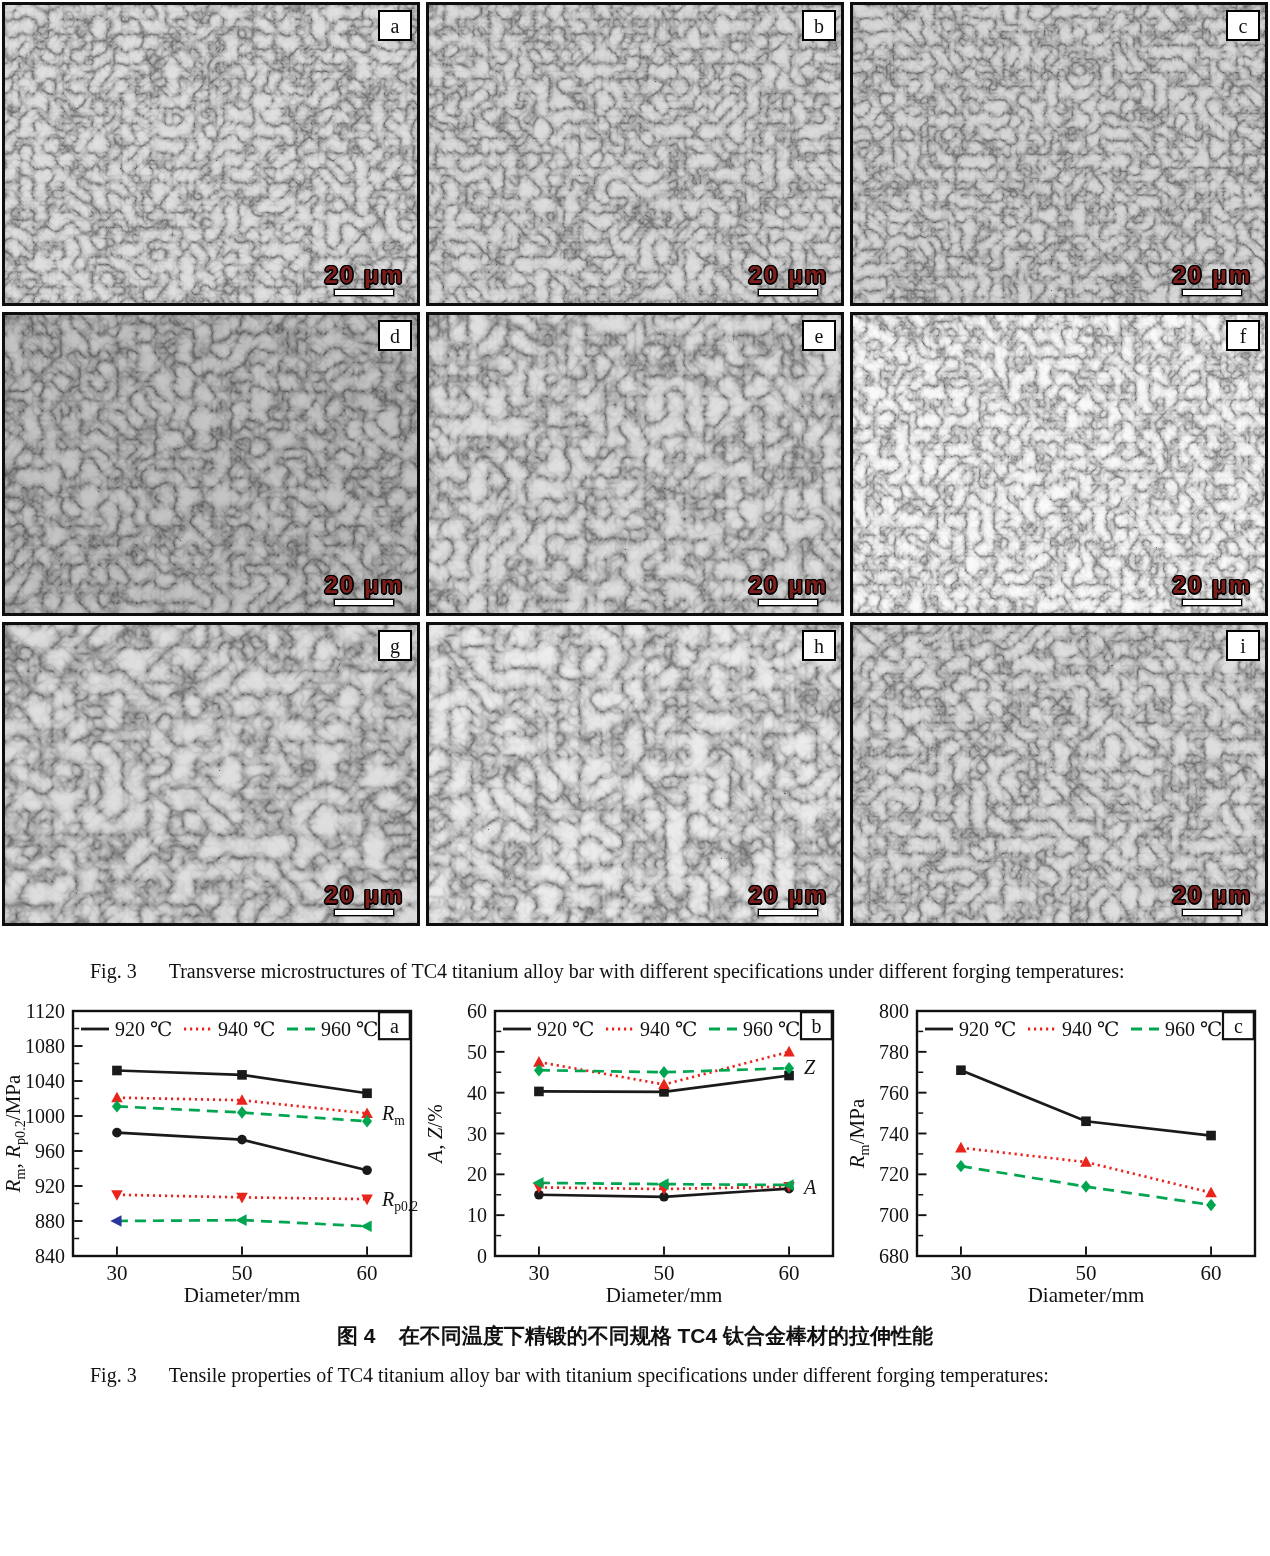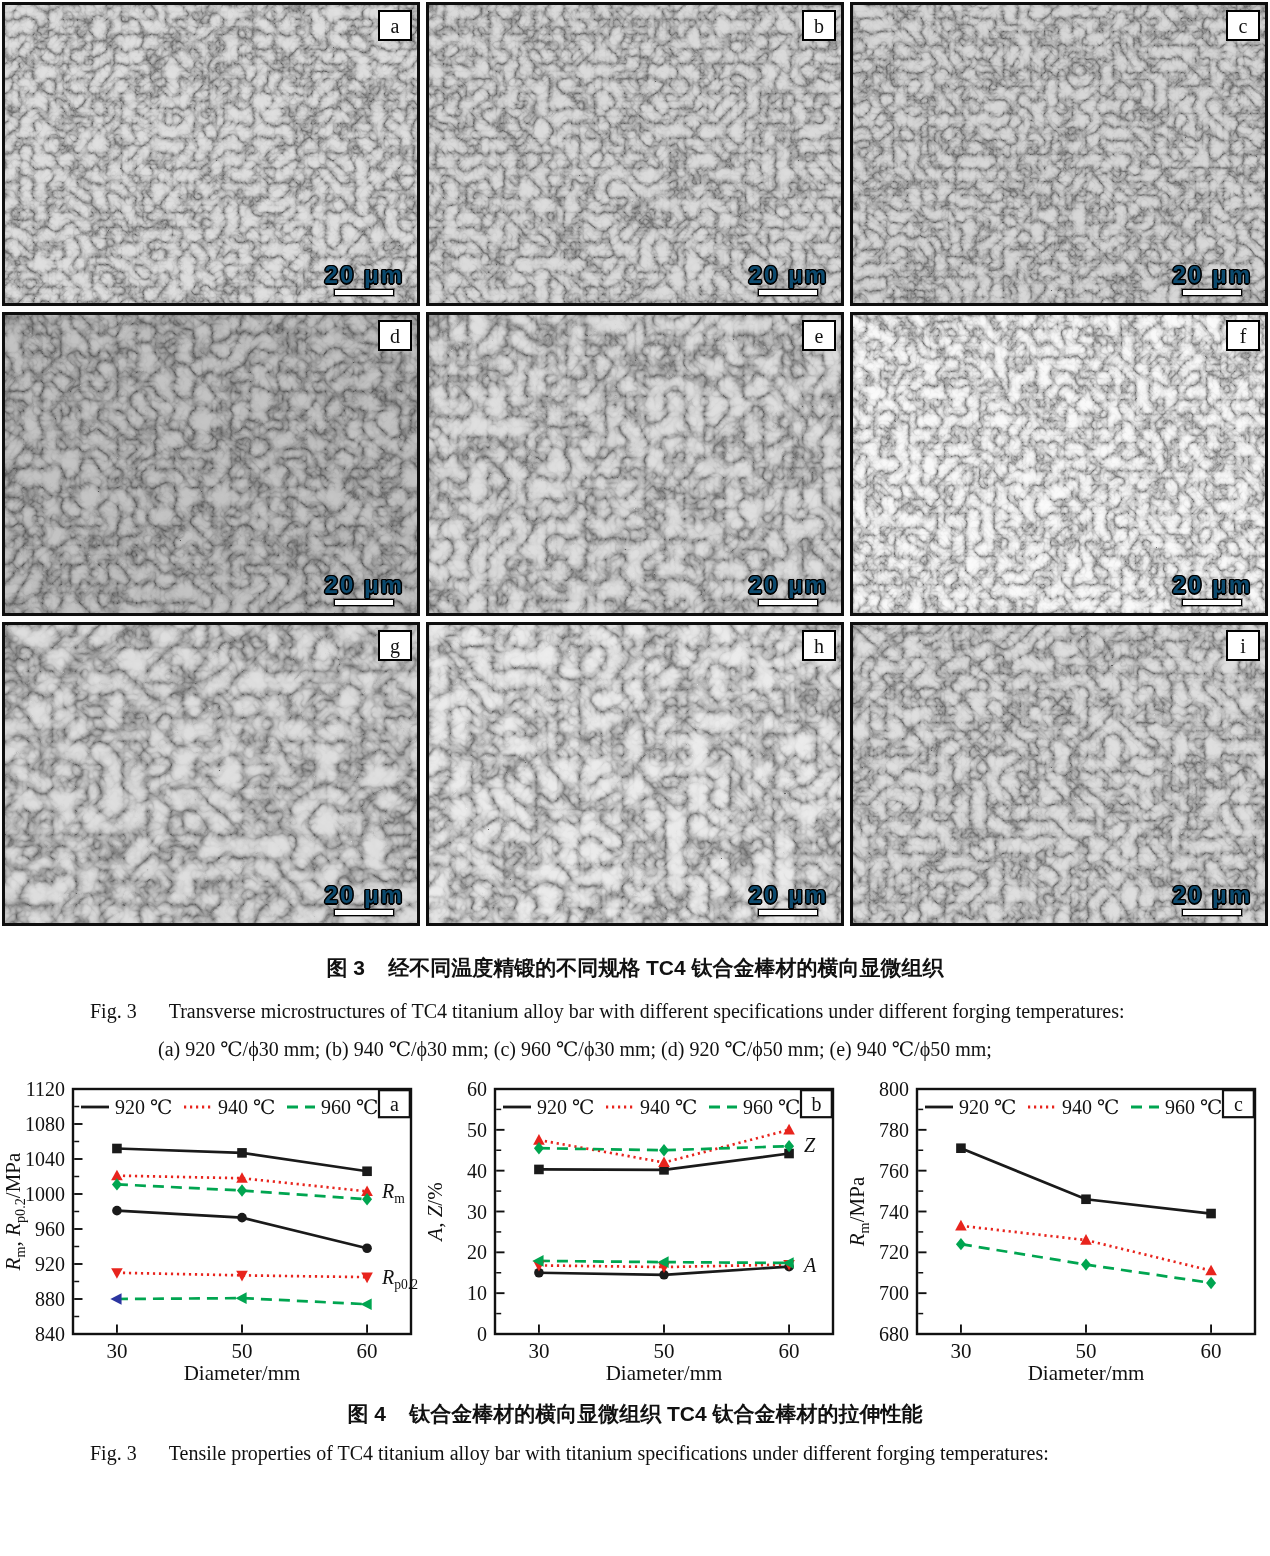--- a/index.html
+++ b/index.html
@@ -17,21 +17,21 @@
   }
   .panel svg.tex{position:absolute;left:0;top:0;width:100%;height:100%;display:block;}
   .plabel{
     position:absolute;top:5px;right:5px;width:30px;height:27px;background:#fff;
     border:2px solid #000;display:flex;align-items:center;justify-content:center;
     font-size:20px;font-family:"Liberation Serif","DejaVu Serif",serif;line-height:1;
   }
   .sbar{position:absolute;right:13px;bottom:7px;text-align:center;}
   .stext{
     font-family:"Liberation Sans","DejaVu Sans",sans-serif;font-weight:bold;
-    font-size:24px;color:#0c4a6e;letter-spacing:2px;line-height:1.05;
+    font-size:24px;color:#7f1d1d;letter-spacing:2px;line-height:1.05;
     text-shadow:-1.5px 0 #000,1.5px 0 #000,0 -1.5px #000,0 1.5px #000,
                 -1px -1px #000,1px 1px #000,-1px 1px #000,1px -1px #000;
   }
   .sline{height:5px;background:#fff;border:1px solid #000;margin:2px auto 0;width:58px;
          box-shadow:0 0 0 1px rgba(0,0,0,.35);}
   
   .cap-block{margin-top:24px;}
   .cap-cn{
     text-align:center;font-family:"Liberation Sans","DejaVu Sans",sans-serif;
     font-size:21px;font-weight:600;line-height:32px;white-space:nowrap;
@@ -197,28 +197,24 @@
       <figure class="panel">
         <svg class="tex" style="filter:brightness(1)">
           <rect width="100%" height="100%" fill="#9a9a9a" filter="url(#mtex8)"></rect>
         </svg>
         <div class="plabel">i</div>
         <div class="sbar"><span class="stext">20 μm</span><div class="sline"></div></div>
       </figure>
     </div>
 
   <div class="cap-block">
-    <div class="cap-cn">
-      <span class="tag">图 3</span><span>经不同温度精锻的不同规格 TC4 钛合金棒材的横向显微组织</span>
-    </div>
     <div class="cap-en">
       <div class="cap-line cap-first">
         <span class="tag">Fig. 3</span><span>Transverse microstructures of TC4 titanium alloy bar with different specifications under different forging temperatures:</span>
       </div>
-      <div class="cap-line cap-indent">(a) 920 ℃/ϕ30 mm; (b) 940 ℃/ϕ30 mm; (c) 960 ℃/ϕ30 mm; (d) 920 ℃/ϕ50 mm; (e) 940 ℃/ϕ50 mm;</div>
     </div>
   </div>
 
   <div id="charts-row" class="charts-row">
       <svg width="420" height="300" viewBox="0 0 420 300">
         <rect x="0" y="0" width="420" height="300" fill="#fff"></rect>
         <line x1="71.2" y1="234.5" x2="76.2" y2="234.5" stroke="#111" stroke-width="1.5"></line>
         <line x1="71.2" y1="199.5" x2="76.2" y2="199.5" stroke="#111" stroke-width="1.5"></line>
         <line x1="71.2" y1="164.49999999999997" x2="76.2" y2="164.49999999999997" stroke="#111" stroke-width="1.5"></line>
         <line x1="71.2" y1="129.5" x2="76.2" y2="129.5" stroke="#111" stroke-width="1.5"></line>
@@ -400,21 +396,21 @@
         <line x1="284" y1="25" x2="312" y2="25" stroke="#00a550" stroke-width="2.8" stroke-dasharray="11 7"></line>
         <text x="318" y="32" font-size="20" fill="#111">960 ℃</text>
         <rect x="70" y="7" width="338" height="245" fill="none" stroke="#111" stroke-width="2.4"></rect>
         <rect x="376" y="8.2" width="30.8" height="27" fill="#fff" stroke="#111" stroke-width="2.2"></rect>
         <text x="391.5" y="28.5" text-anchor="middle" font-size="20" fill="#111">c</text>
       </svg>
     </div>
 
   <div class="cap-block cap4">
     <div class="cap-cn">
-      <span class="tag">图 4</span><span>钛合金棒材的横向显微组织 TC4 钛合金棒材的拉伸性能</span>
+      <span class="tag">图 4</span><span>在不同温度下精锻的不同规格 TC4 钛合金棒材的拉伸性能</span>
     </div>
     <div class="cap-en">
       <div class="cap-line cap-first">
         <span class="tag">Fig. 3</span><span>Tensile properties of TC4 titanium alloy bar with titanium specifications under different forging temperatures:</span>
       </div>
     </div>
   </div>
 
 </div>
 

